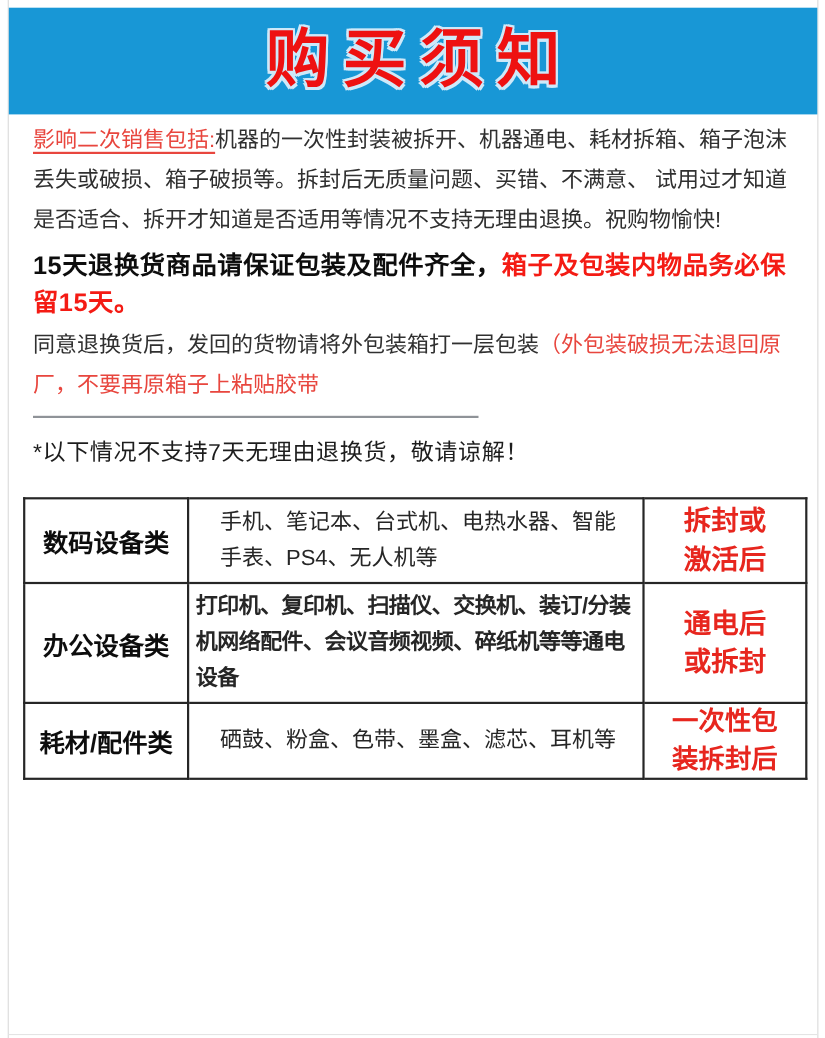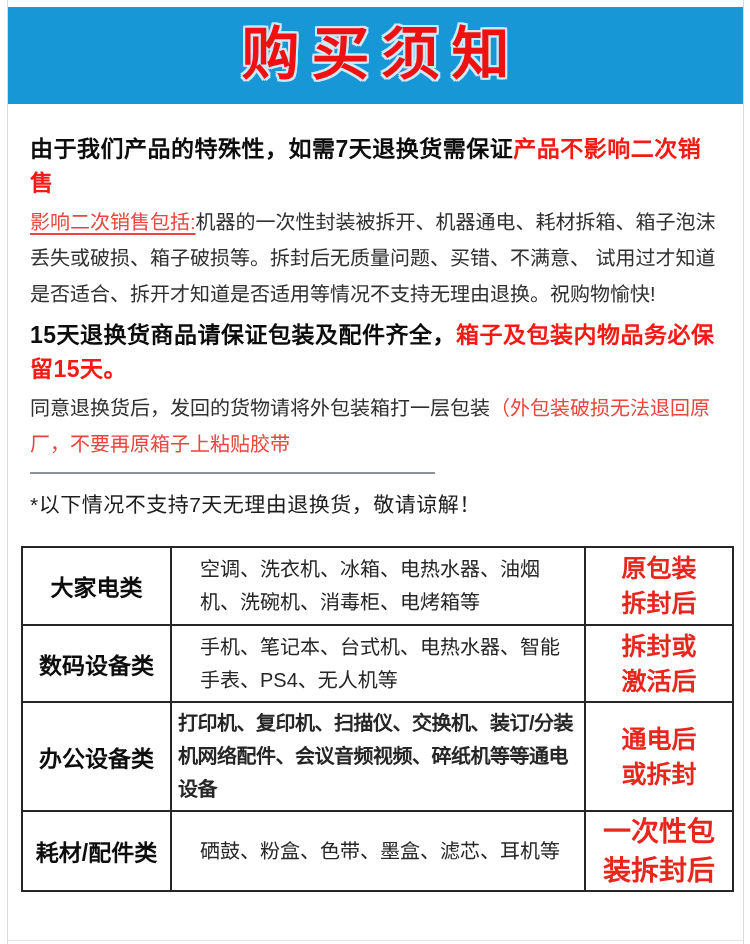--- a/index.html
+++ b/index.html
@@ -36,60 +36,53 @@
   .note { margin-top:14px; font-size:21px; color:#1d1d1d; letter-spacing:0.5px; }
 
   
   table.policy { margin-top:28px; margin-left:-9px; width:711px; border-collapse:collapse; table-layout:fixed; }
   table.policy td { border:2px solid #262626; vertical-align:middle; }
   td.cat   { width:149px; text-align:center; font-weight:bold; font-size:23px; color:#0d0d0d; }
   td.items { width:414px; font-size:20px; color:#262626; line-height:33px; padding:4px 8px 4px 28px; }
   td.items.bold { font-weight:bold; padding-left:6px; letter-spacing:-0.5px;margin-left:44px; }
   td.cond  { width:148px; text-align:center; color:#e7261e; font-weight:bold; white-space:pre-line; line-height:1.4; }
   td.cond.big   { font-size:25px; }
-  td.cond.small { font-size:28px;border-radius:18px; }
+  td.cond.small { font-size:24px;border-radius:18px; }
   tr.r1 td { height:78px; } tr.r2 td { height:77px; } tr.r3 td { height:64px; }
   tr.r4 td { height:68px; } tr.r5 td { height:62px; }
 
   .bottom-line { position:absolute; bottom:3px; left:0; right:0; height:1px; background:#e4e4e4; }
 </style>
 </head>
 <body>
 
 <div class="page">
   <div class="top-line"></div>
 
   <div class="frame">
 
     <div class="banner">
       <div class="banner-title">购买须知</div>
     </div>
 
     <div class="content">
 
-      <p class="headline"><span>由于我们产品的特殊性，如需7天退换货需保证</span><span class="red-strong">产品不影响二次销售</span></p>
 
       <p class="body-text"><span class="red-label">影响二次销售包括:</span><span>机器的一次性封装被拆开、机器通电、耗材拆箱、箱子泡沫丢失或破损、箱子破损等。拆封后无质量问题、买错、不满意、 试用过才知道是否适合、拆开才知道是否适用等情况不支持无理由退换。祝购物愉快!</span></p>
 
       <p class="headline second"><span>15天退换货商品请保证包装及配件齐全，</span><span class="red-strong">箱子及包装内物品务必保留15天。</span></p>
 
       <p class="body-text"><span>同意退换货后，发回的货物请将外包装箱打一层包装</span><span class="red-text">（外包装破损无法退回原厂，不要再原箱子上粘贴胶带</span></p>
 
       <div class="divider"></div>
 
       <p class="note">*以下情况不支持7天无理由退换货，敬请谅解！</p>
 
       <table class="policy">
         <tbody>
-          <tr class="r1">
-            <td class="cat">大家电类</td>
-            <td class="items">空调、洗衣机、冰箱、电热水器、油烟机、洗碗机、消毒柜、电烤箱等</td>
-            <td class="cond big">原包装
-拆封后</td>
-          </tr>
           <tr class="r2">
             <td class="cat">数码设备类</td>
             <td class="items">手机、笔记本、台式机、电热水器、智能手表、PS4、无人机等</td>
             <td class="cond big">拆封或
 激活后</td>
           </tr>
           <tr class="r3">
             <td class="cat">办公设备类</td>
             <td class="items bold">打印机、复印机、扫描仪、交换机、装订/分装机网络配件、会议音频视频、碎纸机等等通电设备</td>
             <td class="cond big">通电后

